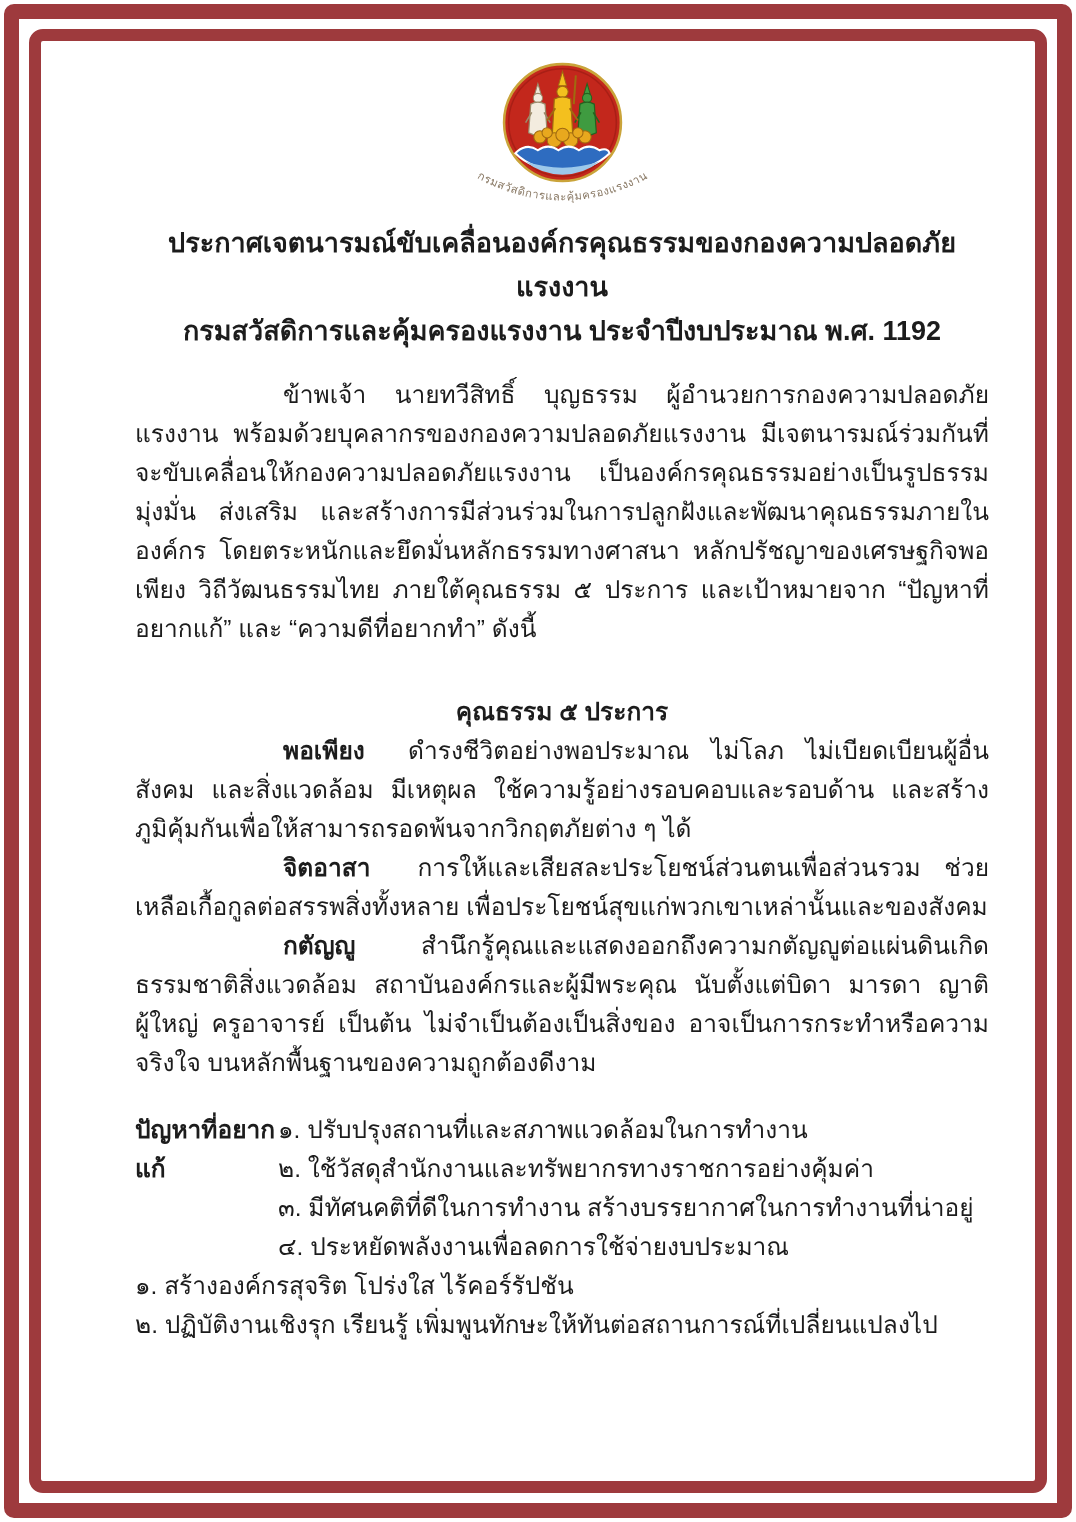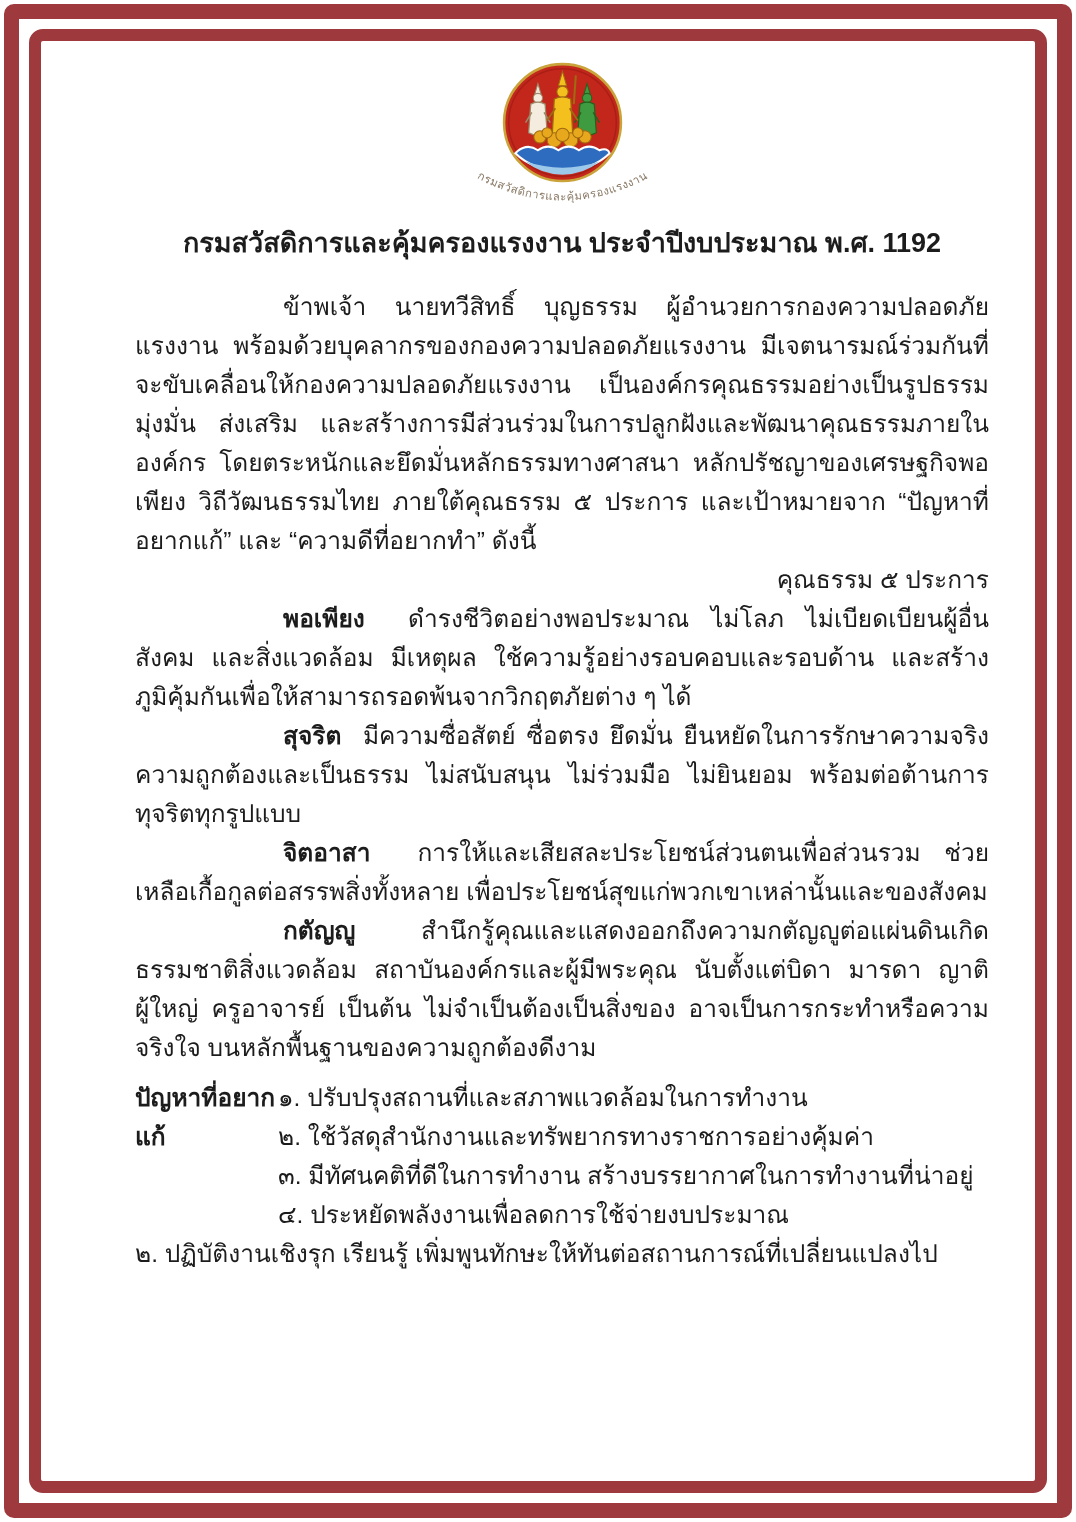--- a/index.html
+++ b/index.html
@@ -52,29 +52,30 @@
     text-align: center;
     font-weight: 700;
     font-size: 27px;
     line-height: 44px;
     margin-bottom: 22px;
   }
 
   p.indent { text-indent: 148px; }
 
   .section-heading {
-    font-weight: 400;
-    text-align: right;
+    font-weight: 700;
+    text-align: center;
+    margin-top: 44px;
   }
 
   .virtue .term { font-weight: 700; margin-top: 8px; }
   .virtue .term::after { content: "\00a0\00a0"; }
 
   .kv-block { display: flex; align-items: flex-start; }
-  .kv-block.problems { margin-top: 11px; justify-content: flex-end; }
+  .kv-block.problems { margin-top: 28px; justify-content: flex-end; }
   .kv-label {
     font-weight: 700;
     flex: 0 0 143px;
     text-align: left;
   }
   .kv-items { flex: 1; text-align: left; }
   .kv-items .kv-item { display: block; }
 </style>
 </head>
 <body>
@@ -130,51 +131,50 @@
         <defs>
             <path id="capArc" d="M 16 116 Q 100 160 184 116" fill="none"></path>
           </defs>
         <text font-size="11" fill="#8a7a66" letter-spacing="0.5">
           <textPath href="#capArc" startOffset="50%" text-anchor="middle">กรมสวัสดิการและคุ้มครองแรงงาน</textPath>
         </text>
       </svg>
     </div>
 
     <div class="doc-title">
+      <div>ประกาศเจตนารมณ์ขับเคลื่อนองค์กรคุณธรรมของกองความปลอดภัยแรงงาน</div>
       <div>กรมสวัสดิการและคุ้มครองแรงงาน ประจำปีงบประมาณ พ.ศ. 1192</div>
     </div>
 
     <p class="indent">ข้าพเจ้า นายทวีสิทธิ์ บุญธรรม ผู้อำนวยการกองความปลอดภัยแรงงาน พร้อมด้วยบุคลากรของกองความปลอดภัยแรงงาน มีเจตนารมณ์ร่วมกันที่จะขับเคลื่อนให้กองความปลอดภัยแรงงาน เป็นองค์กรคุณธรรมอย่างเป็นรูปธรรม มุ่งมั่น ส่งเสริม และสร้างการมีส่วนร่วมในการปลูกฝังและพัฒนาคุณธรรมภายในองค์กร โดยตระหนักและยึดมั่นหลักธรรมทางศาสนา หลักปรัชญาของเศรษฐกิจพอเพียง วิถีวัฒนธรรมไทย ภายใต้คุณธรรม ๕ ประการ และเป้าหมายจาก “ปัญหาที่อยากแก้” และ “ความดีที่อยากทำ” ดังนี้</p>
 
     <div class="section-heading">คุณธรรม ๕ ประการ</div>
 
     <p class="indent virtue">
       <span class="term">พอเพียง</span><span>ดำรงชีวิตอย่างพอประมาณ ไม่โลภ ไม่เบียดเบียนผู้อื่น สังคม และสิ่งแวดล้อม มีเหตุผล ใช้ความรู้อย่างรอบคอบและรอบด้าน และสร้างภูมิคุ้มกันเพื่อให้สามารถรอดพ้นจากวิกฤตภัยต่าง ๆ ได้</span>
-    </p>
-    <p class="indent virtue">
-      <span class="term">สุจริต</span><span>มีความซื่อสัตย์ ซื่อตรง ยึดมั่น ยืนหยัดในการรักษาความจริง ความถูกต้องและเป็นธรรม ไม่สนับสนุน ไม่ร่วมมือ ไม่ยินยอม พร้อมต่อต้านการทุจริตทุกรูปแบบ</span>
     </p>
     <p class="indent virtue">
       <span class="term">จิตอาสา</span><span>การให้และเสียสละประโยชน์ส่วนตนเพื่อส่วนรวม ช่วยเหลือเกื้อกูลต่อสรรพสิ่งทั้งหลาย เพื่อประโยชน์สุขแก่พวกเขาเหล่านั้นและของสังคม</span>
     </p>
     <p class="indent virtue">
       <span class="term">กตัญญู</span><span>สำนึกรู้คุณและแสดงออกถึงความกตัญญูต่อแผ่นดินเกิด ธรรมชาติสิ่งแวดล้อม สถาบันองค์กรและผู้มีพระคุณ นับตั้งแต่บิดา มารดา ญาติผู้ใหญ่ ครูอาจารย์ เป็นต้น ไม่จำเป็นต้องเป็นสิ่งของ อาจเป็นการกระทำหรือความจริงใจ บนหลักพื้นฐานของความถูกต้องดีงาม</span>
     </p>
 
     <div class="kv-block problems">
       <div class="kv-label">ปัญหาที่อยากแก้</div>
       <div class="kv-items">
         <span class="kv-item">๑. ปรับปรุงสถานที่และสภาพแวดล้อมในการทำงาน</span>
         <span class="kv-item">๒. ใช้วัสดุสำนักงานและทรัพยากรทางราชการอย่างคุ้มค่า</span>
         <span class="kv-item">๓. มีทัศนคติที่ดีในการทำงาน สร้างบรรยากาศในการทำงานที่น่าอยู่</span>
         <span class="kv-item">๔. ประหยัดพลังงานเพื่อลดการใช้จ่ายงบประมาณ</span>
       </div>
     </div>
 
     <div class="kv-block">
       <div class="kv-items">
+        <span class="kv-item">๑. สร้างองค์กรสุจริต โปร่งใส ไร้คอร์รัปชัน</span>
         <span class="kv-item">๒. ปฏิบัติงานเชิงรุก เรียนรู้ เพิ่มพูนทักษะให้ทันต่อสถานการณ์ที่เปลี่ยนแปลงไป</span>
 
       </div>
     </div>
 
   </div>
 </div>
 
 </body></html>

